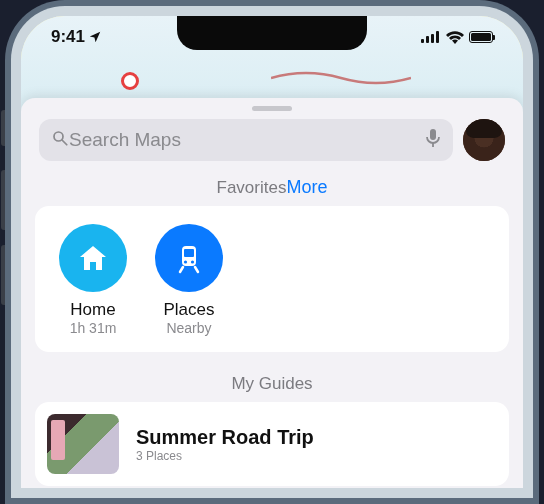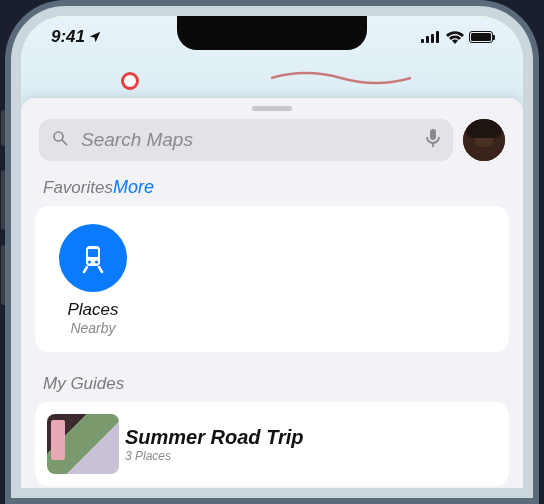--- a/index.html
+++ b/index.html
@@ -23,21 +23,20 @@
     border-radius: 54px 54px 0 0;
     padding: 10px;
     position: relative;
   }
   .screen {
     width: 100%; height: 100%;
     background: #fef9c3;
     border-radius: 44px 44px 0 0;
     position: relative;
     overflow: hidden;
-    font-style: italic;
   }
   .side-btn {
     position: absolute;
     left: -4px;
     width: 4px;
     background: #3a3f48;
     border-radius: 3px 0 0 3px;
   }
   .side-btn.b1 { top: 110px; height: 36px; }
   .side-btn.b2 { top: 170px; height: 60px; }
@@ -110,41 +109,41 @@
     width:40px; height:5px; background:#c7c7cc; border-radius:3px;
     margin:0 auto 8px;
   }
   .search-row{
     display:flex; align-items:center; gap:10px;
     padding: 0 18px 12px 18px;
   }
   .searchbar{
     flex:1; height:42px;
     background:#e3e2e8; border-radius:12px;
-    display:flex; align-items:center; gap:12px;
+    display:flex; align-items:center; gap:0;
     padding:0 12px;
     color:#888;
   }
   .searchbar .placeholder{ font-size:19px; color:#8a8a8e; flex:1;}
   .avatar{
     width:42px; height:42px; border-radius:50%;
     background:#5a3c2e; overflow:hidden; position:relative;
     flex-shrink:0;
   }
   .avatar .face{
     position:absolute; inset:0;
     background: radial-gradient(circle at 50% 45%, #4a2f23 0 30%, #3a231a 31% 100%);
   }
   .avatar .hair{
     position:absolute; top:-3px; left:3px; right:3px; height:22px;
     background:#1e1410; border-radius:20px 20px 10px 10px;
   }
 
   .section-row{
-    display:flex; justify-content:flex-start; align-items:center;
+    display:flex; justify-content:center; align-items:center;
     padding: 4px 22px 8px 22px;
   }
   .section-title{ font-size:17px; font-weight:400; color:#7b7b80;}
   .more-link{ font-size:18px; color:#0a7aff; }
 
   .card{
     margin: 0 14px 18px 14px;
     background:#fff; border-radius:14px;
     padding: 18px 2px 16px 2px;
     overflow:hidden;
@@ -166,21 +165,21 @@
   .c-blue{ background:#19b4ef; }
   .c-brown{ background:#a76b2e; }
   .c-blue2{ background:#0a7aff; }
   .c-orange{ background:#f39b13; }
   .c-red{ background:#ed5455; }
 
   .guide-card{
     margin: 0 14px;
     background:#fff; border-radius:14px;
     padding:12px;
-    display:flex; gap:6px; align-items:center;
+    display:flex; gap:17px; align-items:center;
   }
   .guide-thumb{
     width:72px; height:60px; border-radius:8px;
     background: linear-gradient(135deg,#3c2a2e 0 30%, #7a9a6e 30% 60%, #c9c2d6 60% 100%);
     position:relative; overflow:hidden;
   }
   .guide-thumb::before{
     content:""; position:absolute; left:4px; top:6px; width:14px; height:40px;
     background:#e6a8b5; border-radius:2px;
   }
@@ -264,20 +263,29 @@
         </div>
 
         <div class="section-row">
           <span class="section-title">Favorites</span>
           <span class="more-link">More</span>
         </div>
 
         <div class="card">
           <div class="fav-strip">
 
+            <div class="fav">
+              <div class="circle c-blue">
+                <svg width="36" height="36" viewBox="0 0 36 36">
+                    <path d="M18 6 L31 17 H27 V30 H21 V22 H15 V30 H9 V17 H5 Z" fill="#fff"></path>
+                  </svg>
+              </div>
+              <span class="label">Home</span>
+              <span class="sub">1h 31m</span>
+            </div>
 
 
             <div class="fav">
               <div class="circle c-blue2">
                 <svg width="36" height="36" viewBox="0 0 36 36">
                   <rect x="11" y="6" width="14" height="20" rx="4" fill="#fff"></rect>
                   <rect x="13" y="9" width="10" height="8" rx="1" fill="#0a7aff"></rect>
                   <circle cx="14.5" cy="22" r="1.6" fill="#0a7aff"></circle>
                   <circle cx="21.5" cy="22" r="1.6" fill="#0a7aff"></circle>
                   <path d="M12 27 L9 32 M24 27 L27 32" stroke="#fff" stroke-width="2.5" stroke-linecap="round"></path>

